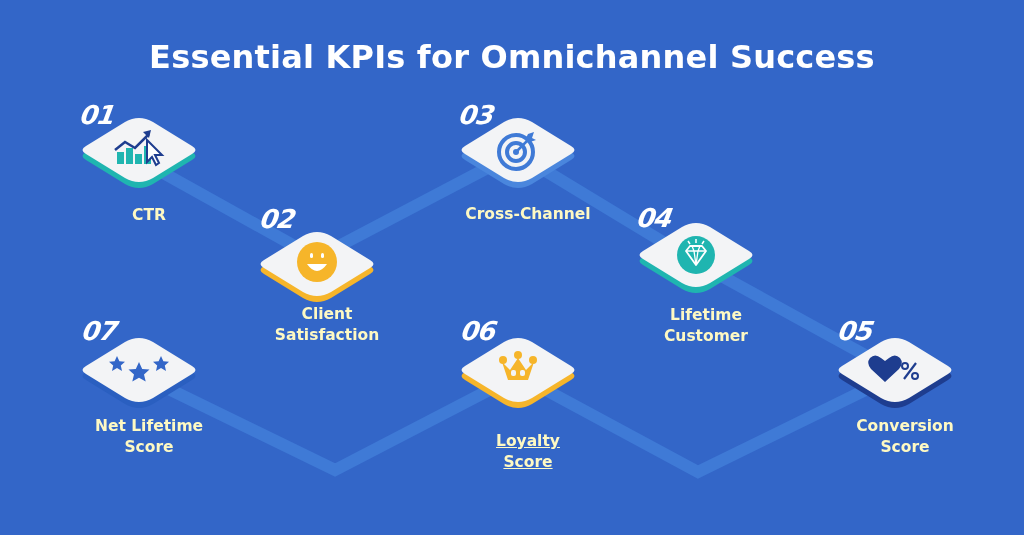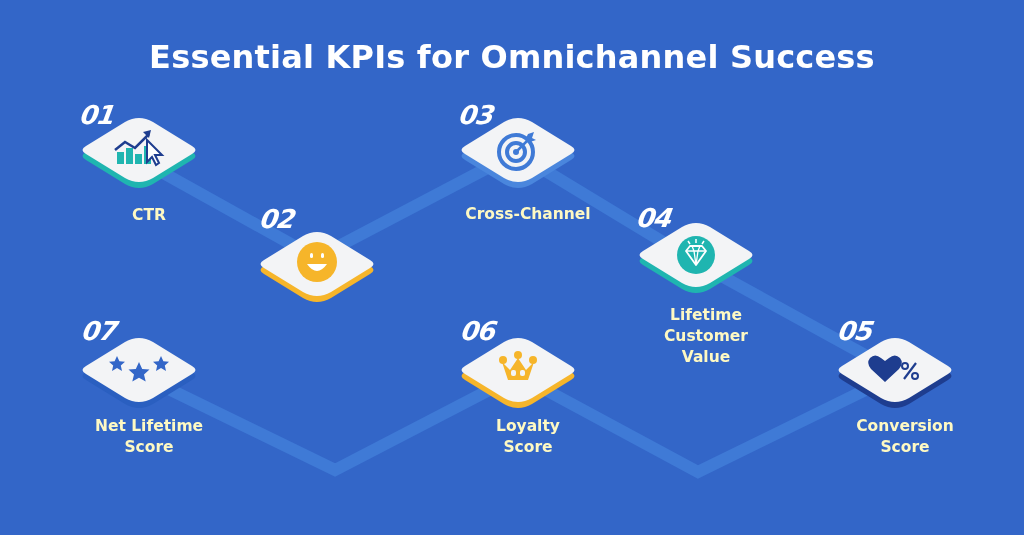--- a/index.html
+++ b/index.html
@@ -65,20 +65,24 @@
       <path d="M60 16 Q67 16 74 20 L113 44 Q120 48 113 52 L74 76 Q67 80 60 80 Q53 80 46 76 L7 52 Q0 48 7 44 L46 20 Q53 16 60 16Z" fill="#f6b52a"></path>
       <path d="M60 10 Q67 10 74 14 L113 38 Q120 42 113 46 L74 70 Q67 74 60 74 Q53 74 46 70 L7 46 Q0 42 7 38 L46 14 Q53 10 60 10Z" fill="#f3f4f6"></path>
       <g>
         <circle cx="60" cy="40" r="20" fill="#f6b52a"></circle>
         <rect x="53" y="31" width="3" height="5" rx="1.5" fill="#ffffff"></rect>
         <rect x="64" y="31" width="3" height="5" rx="1.5" fill="#ffffff"></rect>
         <path d="M50 42 Q60 56 70 42 Z" fill="#ffffff"></path>
       </g>
     </svg>
     <div class="num" style="left:4px; top:-18px;">02</div>
+    <div class="label" style="top:82px;">
+      <div>Client</div>
+      <div>Satisfaction</div>
+    </div>
   </div>
 
   <div class="kpi" style="left:458px; top:108px;">
     <svg class="tile" width="120" height="84" viewBox="0 0 120 84">
       <path d="M60 16 Q67 16 74 20 L113 44 Q120 48 113 52 L74 76 Q67 80 60 80 Q53 80 46 76 L7 52 Q0 48 7 44 L46 20 Q53 16 60 16Z" fill="#4a86dd"></path>
       <path d="M60 10 Q67 10 74 14 L113 38 Q120 42 113 46 L74 70 Q67 74 60 74 Q53 74 46 70 L7 46 Q0 42 7 38 L46 14 Q53 10 60 10Z" fill="#f3f4f6"></path>
       <g>
         <circle cx="58" cy="44" r="17" fill="none" stroke="#3f7ad6" stroke-width="4"></circle>
         <circle cx="58" cy="44" r="9" fill="none" stroke="#3f7ad6" stroke-width="4"></circle>
         <circle cx="58" cy="44" r="3" fill="#3f7ad6"></circle>
@@ -100,21 +104,20 @@
         <circle cx="60" cy="42" r="19" fill="#1fb5b0"></circle>
         <path d="M50 38 L54 33 L66 33 L70 38 L60 52 Z" fill="none" stroke="#ffffff" stroke-width="1.8" stroke-linejoin="round"></path>
         <path d="M50 38 L70 38 M56 33 L58 38 L60 52 M64 33 L62 38 L60 52" fill="none" stroke="#ffffff" stroke-width="1.3"></path>
         <path d="M60 26 L60 30 M52 28 L54 31 M68 28 L66 31" stroke="#ffffff" stroke-width="1.5"></path>
       </g>
     </svg>
     <div class="num" style="left:2px; top:-10px;">04</div>
     <div class="label" style="top:92px;">
       <div>Lifetime</div>
       <div>Customer</div>
-      <div>Value</div>
     </div>
   </div>
 
   <div class="kpi" style="left:835px; top:328px;">
     <svg class="tile" width="120" height="84" viewBox="0 0 120 84">
       <path d="M60 16 Q67 16 74 20 L113 44 Q120 48 113 52 L74 76 Q67 80 60 80 Q53 80 46 76 L7 52 Q0 48 7 44 L46 20 Q53 16 60 16Z" fill="#1e3d8f"></path>
       <path d="M60 10 Q67 10 74 14 L113 38 Q120 42 113 46 L74 70 Q67 74 60 74 Q53 74 46 70 L7 46 Q0 42 7 38 L46 14 Q53 10 60 10Z" fill="#f3f4f6"></path>
       <g>
         <path d="M50 54 L36 41 Q31 35 35 30 Q40 25 46 30 L50 33 L54 30 Q60 25 65 30 Q69 35 64 41 Z" fill="#1e3d8f"></path>
         <circle cx="70" cy="38" r="3" fill="none" stroke="#1e3d8f" stroke-width="2"></circle>
@@ -136,21 +139,21 @@
       <g>
         <circle cx="45" cy="32" r="4" fill="#f6b52a"></circle>
         <circle cx="60" cy="27" r="4" fill="#f6b52a"></circle>
         <circle cx="75" cy="32" r="4" fill="#f6b52a"></circle>
         <path d="M44 34 L50 52 L70 52 L76 34 L68 42 L60 30 L52 42 Z" fill="#f6b52a"></path>
         <rect x="53" y="42" width="5" height="6" rx="2" fill="#f3f4f6"></rect>
         <rect x="62" y="42" width="5" height="6" rx="2" fill="#f3f4f6"></rect>
       </g>
     </svg>
     <div class="num" style="left:4px; top:-12px;">06</div>
-    <div class="label" style="top:88px;">
+    <div class="label" style="top:103px;text-decoration:underline;">
       <div>Loyalty</div>
       <div>Score</div>
     </div>
   </div>
 
   <div class="kpi" style="left:79px; top:328px;">
     <svg class="tile" width="120" height="84" viewBox="0 0 120 84">
       <path d="M60 16 Q67 16 74 20 L113 44 Q120 48 113 52 L74 76 Q67 80 60 80 Q53 80 46 76 L7 52 Q0 48 7 44 L46 20 Q53 16 60 16Z" fill="#2a5fc0"></path>
       <path d="M60 10 Q67 10 74 14 L113 38 Q120 42 113 46 L74 70 Q67 74 60 74 Q53 74 46 70 L7 46 Q0 42 7 38 L46 14 Q53 10 60 10Z" fill="#f3f4f6"></path>
       <g fill="#3366c8">

